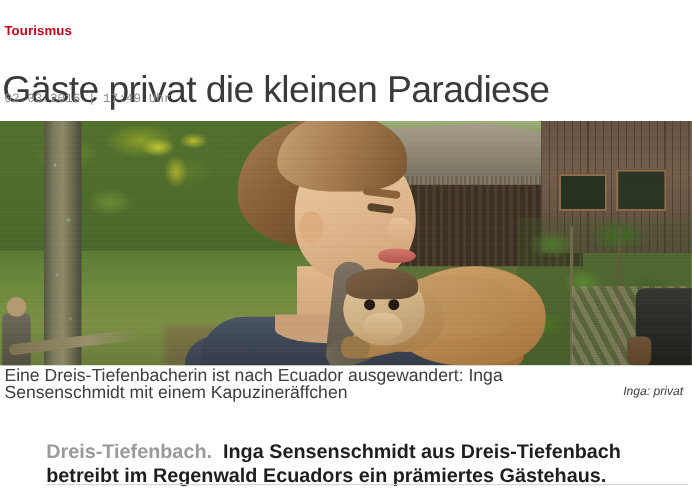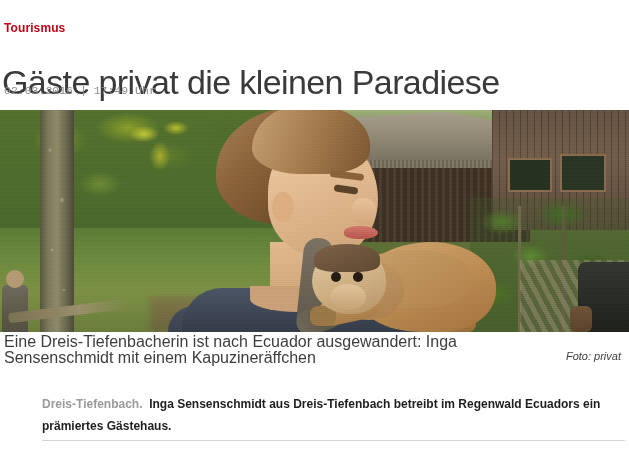--- a/index.html
+++ b/index.html
@@ -294,21 +294,21 @@
   }
   .credit {
     position: absolute; right: 4px; top: 349px;
     font-size: 11px; font-style: italic; color: #3d3d3d; line-height: 14px;
   }
 
   
   .lead {
     position: absolute; left: 42px; top: 381px;
     width: 565px;
-    font-size: 12px; font-weight: bold; color: #1e1e1e; line-height: 22px;
+    font-size: 18px; font-weight: bold; color: #1e1e1e; line-height: 22px;
   }
   .lead .dateline { color: #9a9a9a; font-weight: bold; }
   .lead .dateline::after { content: "\00a0\00a0"; }
 
   .divider {
     position: absolute; left: 42px; top: 440px;
     width: 583px; height: 1px; background: #d4d4d4;
   }
 </style>
 </head>
@@ -370,21 +370,21 @@
     <div class="ph-layer m-head"></div>
     <div class="ph-layer m-cap"></div>
     <div class="ph-layer m-muzzle"></div>
     <div class="ph-layer m-eye-l"></div>
     <div class="ph-layer m-eye-r"></div>
 
     <div class="ph-layer grain"></div>
   </div>
 
   <div class="caption">Eine Dreis-Tiefenbacherin ist nach Ecuador ausgewandert: Inga Sensenschmidt mit einem Kapuzineräffchen</div>
-  <div class="credit">Foto: privat</div>
+  <div class="credit">Inga: privat</div>
 
   <p class="lead">
     <span class="dateline">Dreis-Tiefenbach.</span><span>Inga Sensenschmidt aus Dreis-Tiefenbach betreibt im Regenwald Ecuadors ein prämiertes Gästehaus.</span>
   </p>
 
   <div class="divider"></div>
 
 </div>
 
 </body></html>

